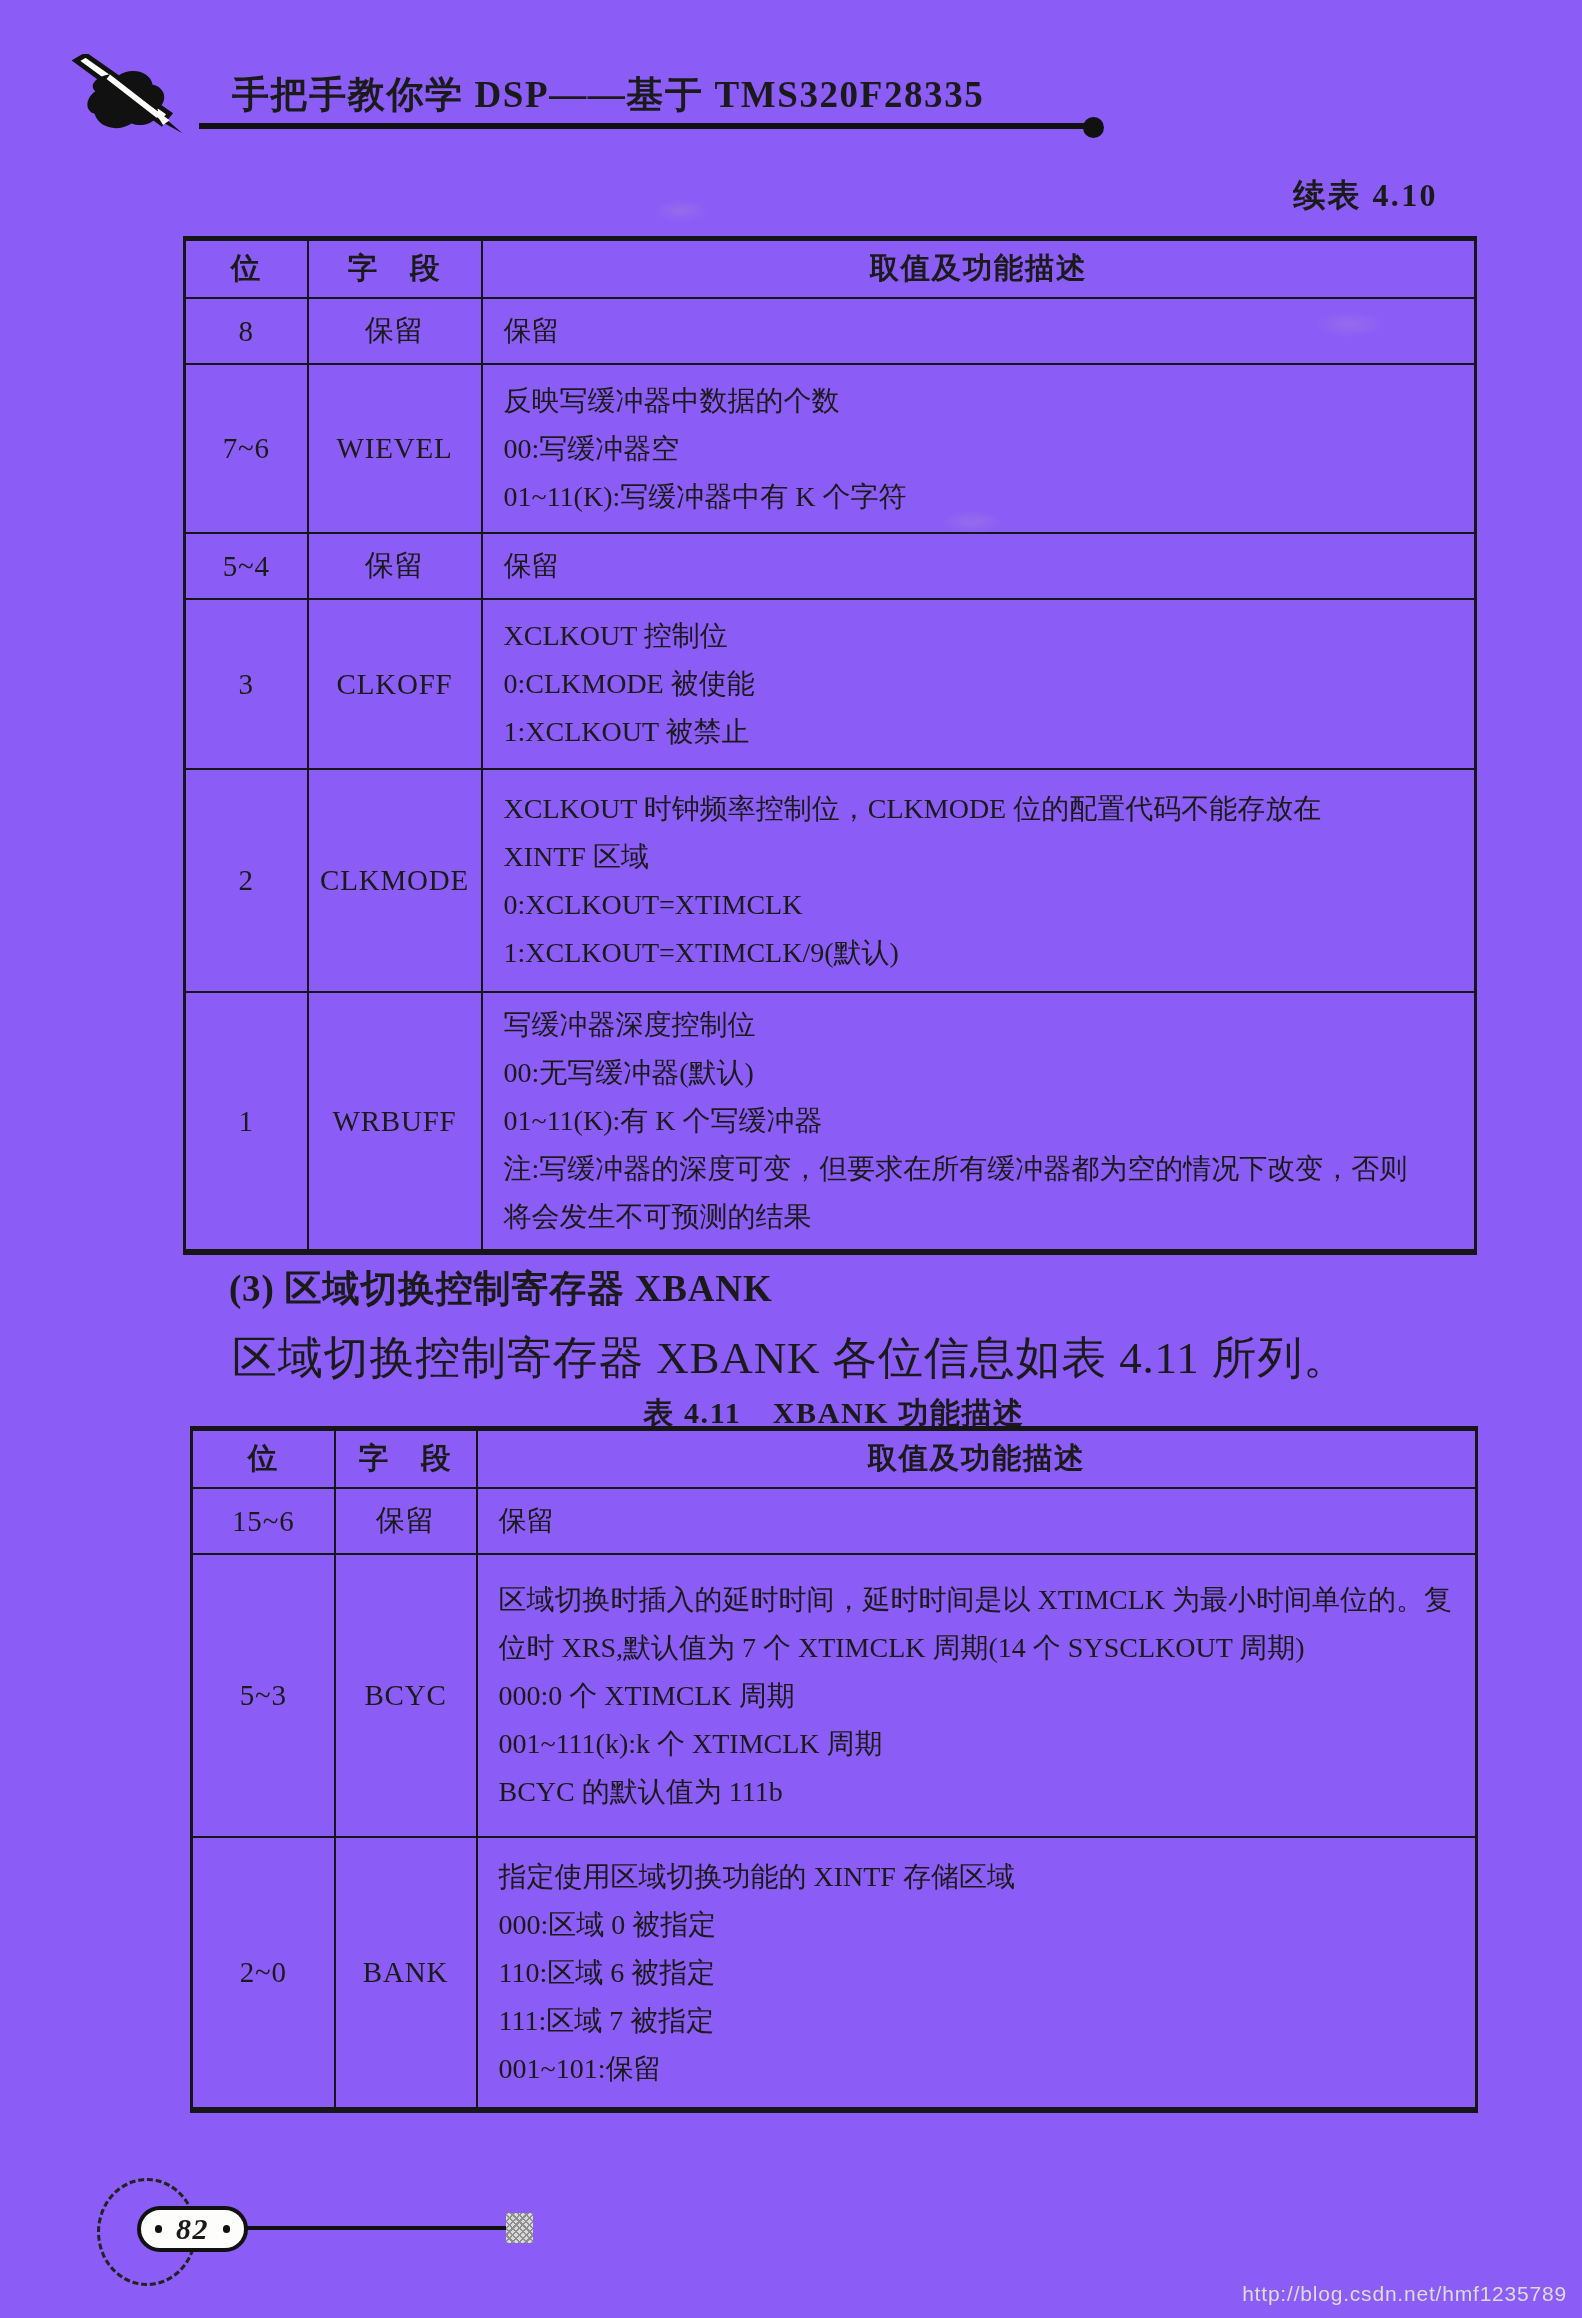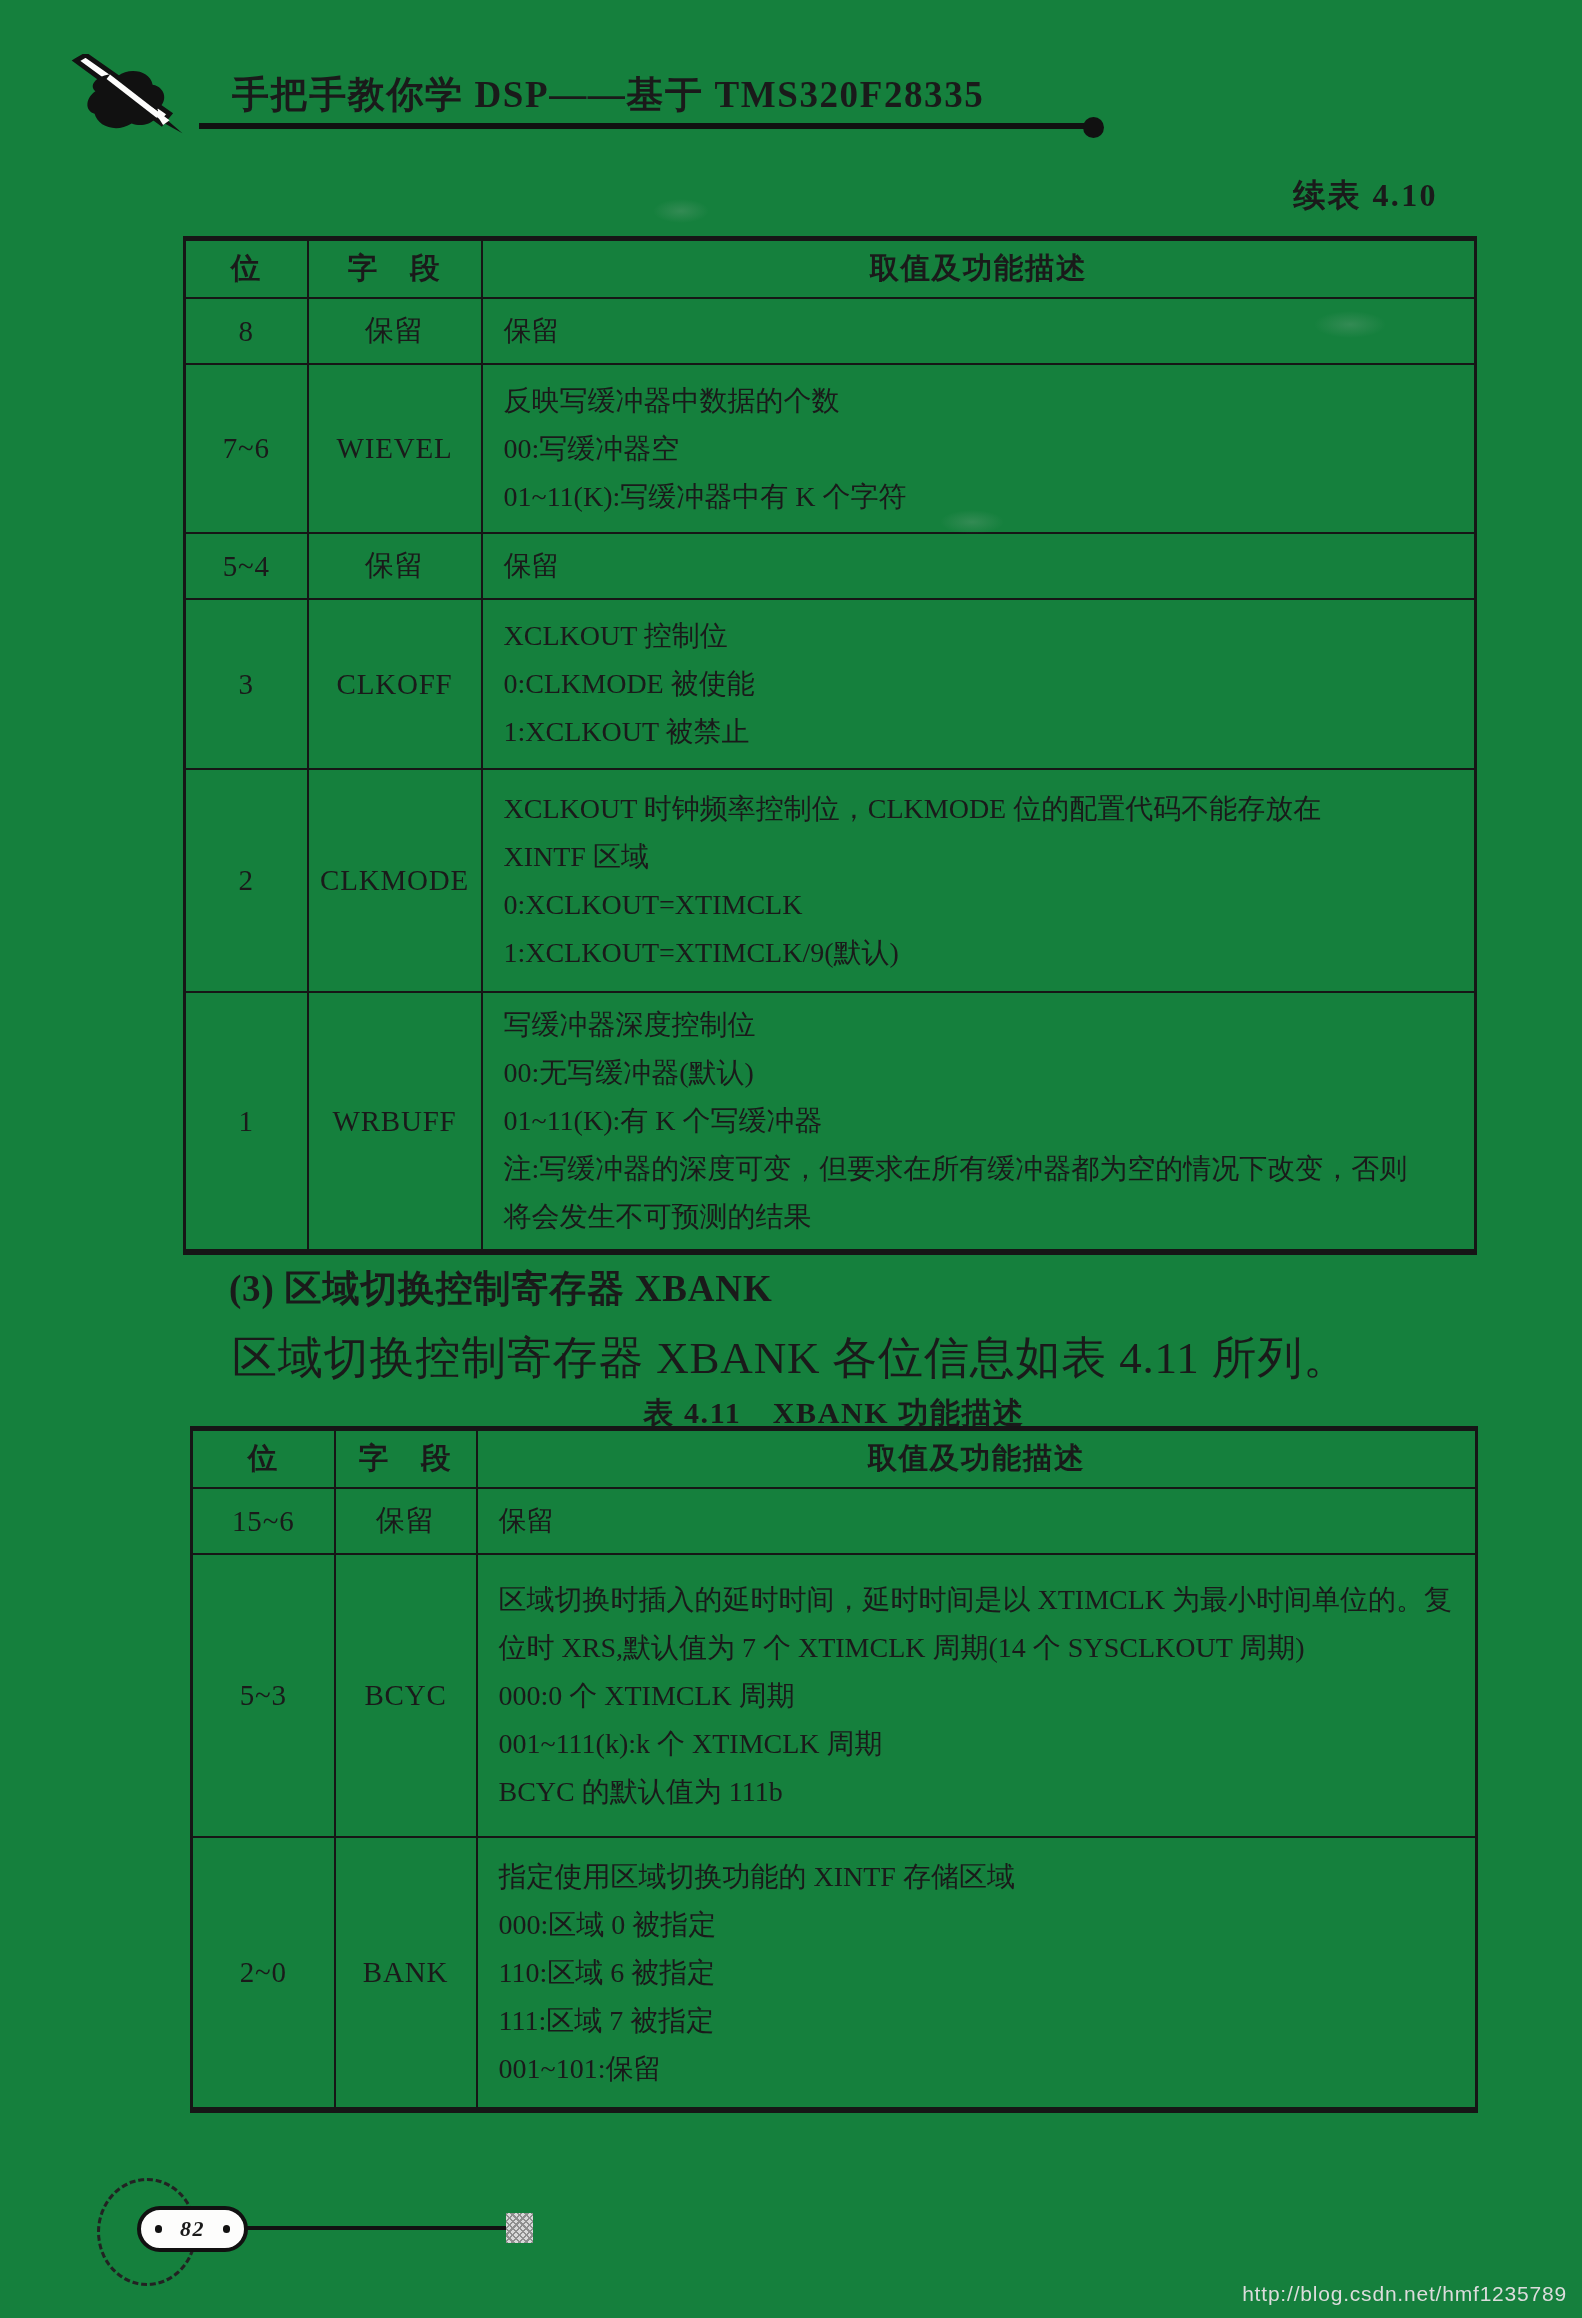--- a/index.html
+++ b/index.html
@@ -1,18 +1,18 @@
 <!DOCTYPE html>
 <html style="font-size:12.7px"><head>
 <meta charset="utf-8">
 <style>
   html,body { margin:0; padding:0; background:#ddd; }
   .page {
     position:relative; width:1583px; height:2319px;
-    background:#15803d; color:#1a1a1a; overflow:hidden;
+    background:#8b5cf6; color:#1a1a1a; overflow:hidden;
     font-family:"Liberation Serif","DejaVu Serif",serif;
   }
 
   
   .logo { position:absolute; left:68px; top:54px; width:137px; height:89px; }
   .title {
     position:absolute; left:232px; top:70px;
     font-size:37px; font-weight:700; letter-spacing:1.6px; white-space:nowrap;
   }
   .header-rule { position:absolute; left:199px; top:123px; width:885px; height:5.6px; background:#111; }
@@ -48,21 +48,21 @@
   .tbl-caption { position:absolute; left:190px; top:1393px; width:1288px; text-align:center; font-size:30px; font-weight:700; letter-spacing:1.6px; }
 
   
   .foot-circle { position:absolute; left:97px; top:2178px; width:94px; height:102px; border:3.2px dashed #222; border-radius:50%; background:transparent; }
   .foot-pill {
     position:absolute; left:137px; top:2206px; width:111px; height:46px;
     background:#fdfdfc; border:4px solid #111; border-radius:27px;
     display:flex; align-items:center; justify-content:space-between; padding:0 14.3px; box-sizing:border-box;
   }
   .pill-dot { width:7.2px; height:7.2px; border-radius:50%; background:#111; }
-  .pill-num { font-size:22px; font-weight:700; font-style:italic; letter-spacing:1.6px; }
+  .pill-num { font-size:30px; font-weight:700; font-style:italic; letter-spacing:1.6px; }
   .foot-line { position:absolute; left:247px; top:2226px; width:261px; height:4px; background:#111; }
   .foot-square {
     position:absolute; left:506px; top:2213px; width:27px; height:30px;
     background:
       repeating-linear-gradient(45deg,  #8f8f8f 0 1.6px, transparent 1.6px 4.8px),
       repeating-linear-gradient(-45deg, #8f8f8f 0 1.6px, transparent 1.6px 4.8px),
       #d9d9d9;
   }
 
   .watermark {

